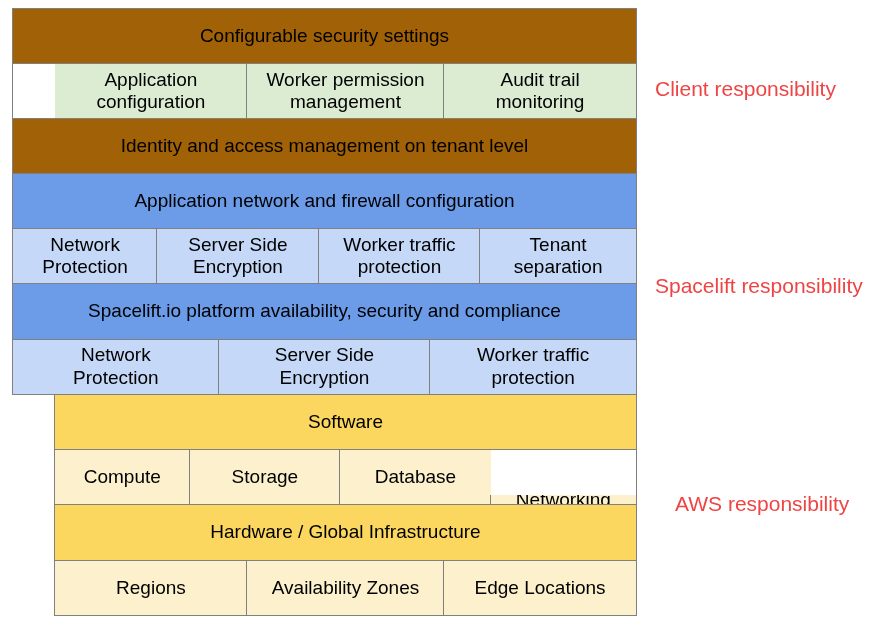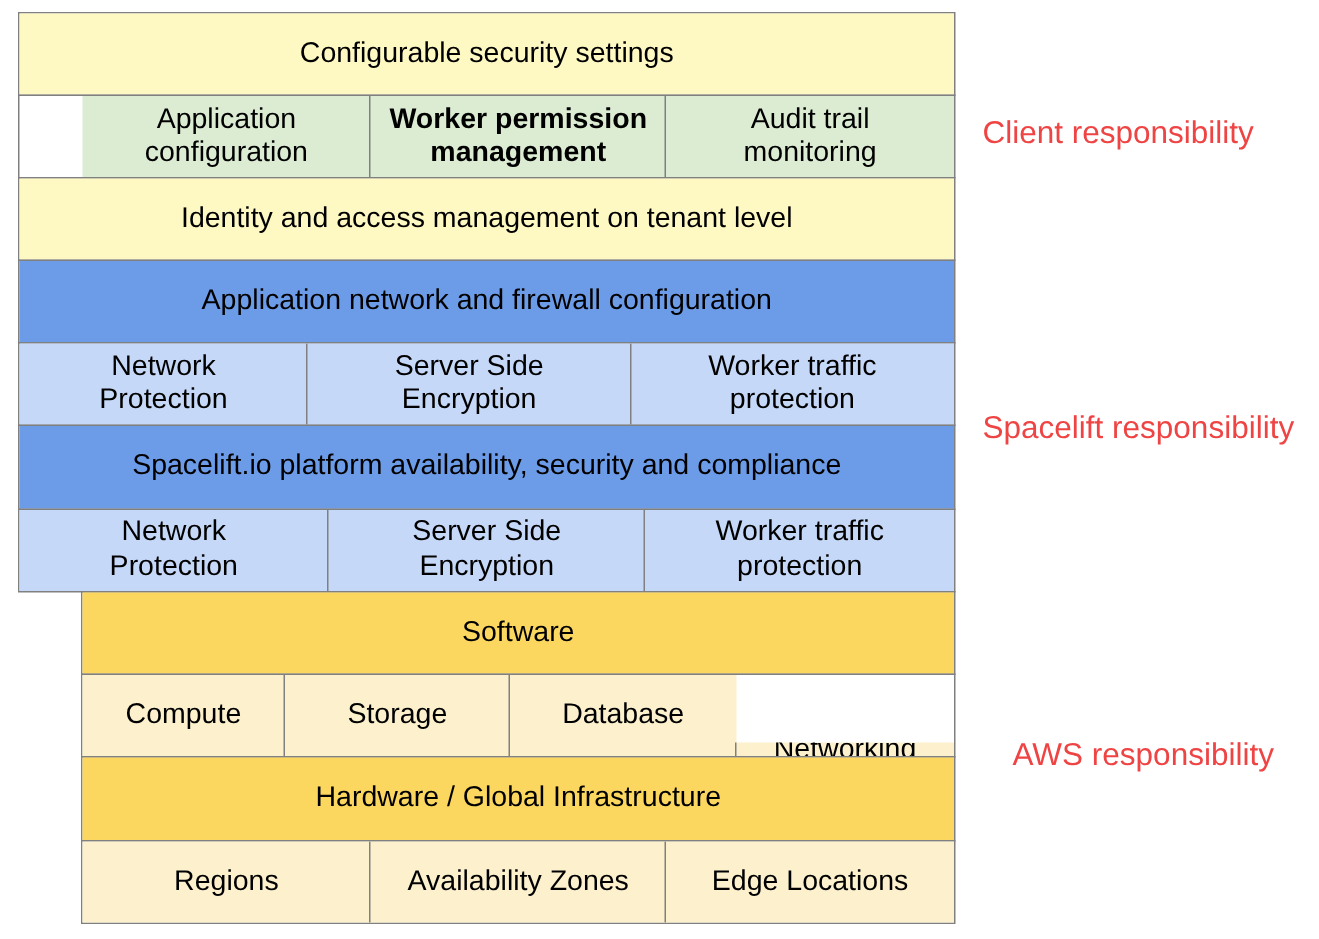--- a/index.html
+++ b/index.html
@@ -64,21 +64,21 @@
     margin-left: -1px;
     overflow: hidden;
     white-space: pre-line;
   }
   .cell:first-child {
     border-left: none;
     margin-left: 0;
   }
 
   
-  .c-green-dark  { background: #fef9c3; }
+  .c-green-dark  { background: #a16207; }
   .c-green-light { background: #dcecd2; }
   .c-blue-dark   { background: #6c9be8; }
   .c-blue-light  { background: #c5d8f7; }
   .c-gold        { background: #fcd760; }
   .c-cream       { background: #fcf0cd; }
 
   
   .group-label {
     position: absolute;
     left: 655px;
@@ -97,40 +97,42 @@
 <div id="diagram-root">
 
   <div class="stack" id="stack">
       <div class="band" style="flex: 3 1 0px;">
         <div class="row">
           <div class="cell c-green-dark" style="flex: 100 1 0px;">Configurable security settings</div>
         </div>
         <div class="row">
           <div class="cell c-green-light" style="flex: 33 1 0px; margin-left: 42px;">Application
 configuration</div>
-          <div class="cell c-green-light" style="flex: 34 1 0px; font-weight: bold;">Worker permission
+          <div class="cell c-green-light" style="flex: 34 1 0px;">Worker permission
 management</div>
           <div class="cell c-green-light" style="flex: 33 1 0px;">Audit trail
 monitoring</div>
         </div>
         <div class="row">
           <div class="cell c-green-dark" style="flex: 100 1 0px;">Identity and access management on tenant level</div>
         </div>
       </div>
       <div class="band" style="flex: 4 1 0px;">
         <div class="row">
           <div class="cell c-blue-dark" style="flex: 100 1 0px;">Application network and firewall configuration</div>
         </div>
         <div class="row">
           <div class="cell c-blue-light" style="flex: 23 1 0px;">Network
 Protection</div>
           <div class="cell c-blue-light" style="flex: 26 1 0px;">Server Side
 Encryption</div>
           <div class="cell c-blue-light" style="flex: 26 1 0px;">Worker traffic
 protection</div>
+          <div class="cell c-blue-light" style="flex: 25 1 0px;">Tenant
+separation</div>
         </div>
         <div class="row">
           <div class="cell c-blue-dark" style="flex: 100 1 0px;">Spacelift.io platform availability, security and compliance</div>
         </div>
         <div class="row">
           <div class="cell c-blue-light" style="flex: 33 1 0px;">Network
 Protection</div>
           <div class="cell c-blue-light" style="flex: 34 1 0px;">Server Side
 Encryption</div>
           <div class="cell c-blue-light" style="flex: 33 1 0px;">Worker traffic

